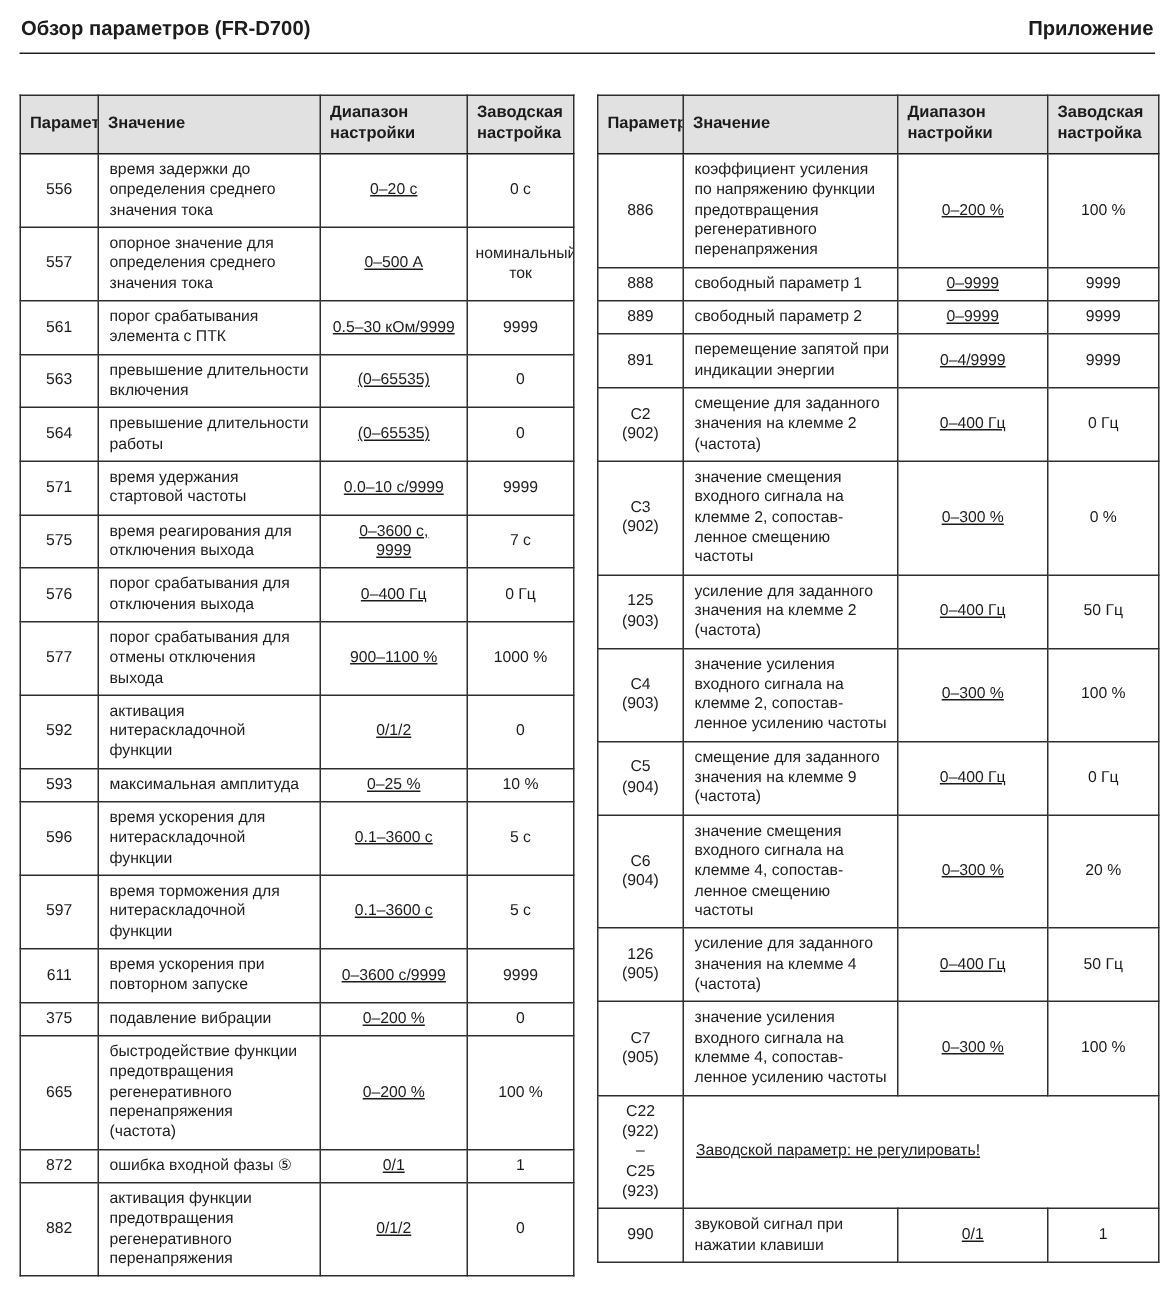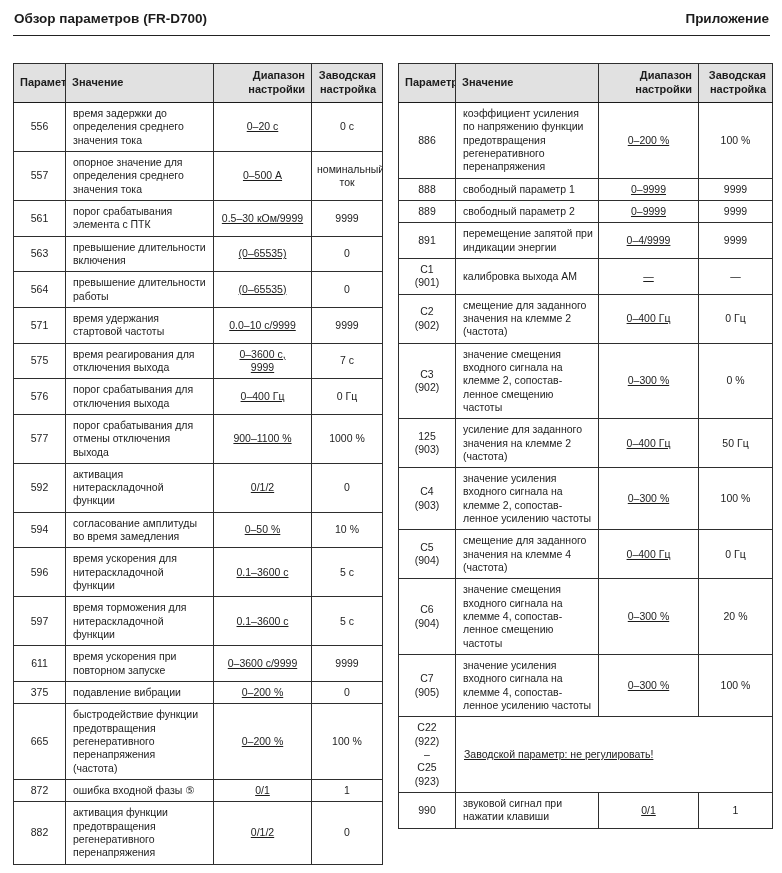--- a/index.html
+++ b/index.html
@@ -43,21 +43,21 @@
     overflow:hidden;
   }
   thead th {
     background:#e1e1e1;
     font-weight:bold;
     font-size:11px;
     text-align:left;
     border-bottom:1.6px solid #1a1a1a;
     padding:5px 6px;
   }
-  thead th.col2, thead th.col3 { text-align:right; }
+  thead th.col2, thead th.col3 { text-align:left; }
 
   td.param   { text-align:center;margin-top:38px; }
   td.desc    { text-align:left; padding-left:7px; }
   td.range   { text-align:center;text-decoration:underline; }
   td.default { text-align:center; }
   td.merged  { text-align:left; padding-left:8px;text-decoration:underline; }
 
   
   #table-left  th.col0, #table-left  td.param   { width:52px; }
   #table-left  th.col1, #table-left  td.desc    { width:148px; }
@@ -144,23 +144,23 @@
             <td class="range">900–1100 %</td>
             <td class="default">1000 %</td>
           </tr>
           <tr>
             <td class="param">592</td>
             <td class="desc">активация нитераскладочной функции</td>
             <td class="range">0/1/2</td>
             <td class="default">0</td>
           </tr>
           <tr>
-            <td class="param">594</td>
-            <td class="desc">согласование амплитуды во время замедления</td>
-            <td class="range">0–50 %</td>
+            <td class="param">593</td>
+            <td class="desc">максимальная амплитуда</td>
+            <td class="range">0–25 %</td>
             <td class="default">10 %</td>
           </tr>
           <tr>
             <td class="param">596</td>
             <td class="desc">время ускорения для нитерас­кладочной функции</td>
             <td class="range">0.1–3600 с</td>
             <td class="default">5 с</td>
           </tr>
           <tr>
             <td class="param">597</td>
@@ -229,27 +229,20 @@
             <td class="range">0–9999</td>
             <td class="default">9999</td>
           </tr>
           <tr>
             <td class="param">891</td>
             <td class="desc">перемещение запятой при индикации энергии</td>
             <td class="range">0–4/9999</td>
             <td class="default">9999</td>
           </tr>
           <tr>
-            <td class="param">C1
-(901)</td>
-            <td class="desc">калибровка выхода АМ</td>
-            <td class="range">—</td>
-            <td class="default">—</td>
-          </tr>
-          <tr>
             <td class="param">C2
 (902)</td>
             <td class="desc">смещение для заданного значе­ния на клемме 2 (частота)</td>
             <td class="range">0–400 Гц</td>
             <td class="default">0 Гц</td>
           </tr>
           <tr>
             <td class="param">C3
 (902)</td>
             <td class="desc">значение смещения входного сигнала на клемме 2, сопостав­ленное смещению частоты</td>
@@ -266,32 +259,39 @@
           <tr>
             <td class="param">C4
 (903)</td>
             <td class="desc">значение усиления входного сигнала на клемме 2, сопостав­ленное усилению частоты</td>
             <td class="range">0–300 %</td>
             <td class="default">100 %</td>
           </tr>
           <tr>
             <td class="param">C5
 (904)</td>
-            <td class="desc">смещение для заданного значе­ния на клемме 4 (частота)</td>
+            <td class="desc">смещение для заданного значе­ния на клемме 9 (частота)</td>
             <td class="range">0–400 Гц</td>
             <td class="default">0 Гц</td>
           </tr>
           <tr>
             <td class="param">C6
 (904)</td>
             <td class="desc">значение смещения входного сигнала на клемме 4, сопостав­ленное смещению частоты</td>
             <td class="range">0–300 %</td>
             <td class="default">20 %</td>
           </tr>
           <tr>
+            <td class="param">126
+(905)</td>
+            <td class="desc">усиление для заданного значе­ния на клемме 4 (частота)</td>
+            <td class="range">0–400 Гц</td>
+            <td class="default">50 Гц</td>
+          </tr>
+          <tr>
             <td class="param">C7
 (905)</td>
             <td class="desc">значение усиления входного сигнала на клемме 4, сопостав­ленное усилению частоты</td>
             <td class="range">0–300 %</td>
             <td class="default">100 %</td>
           </tr>
           <tr>
             <td class="param">C22 (922)
 –
 C25

